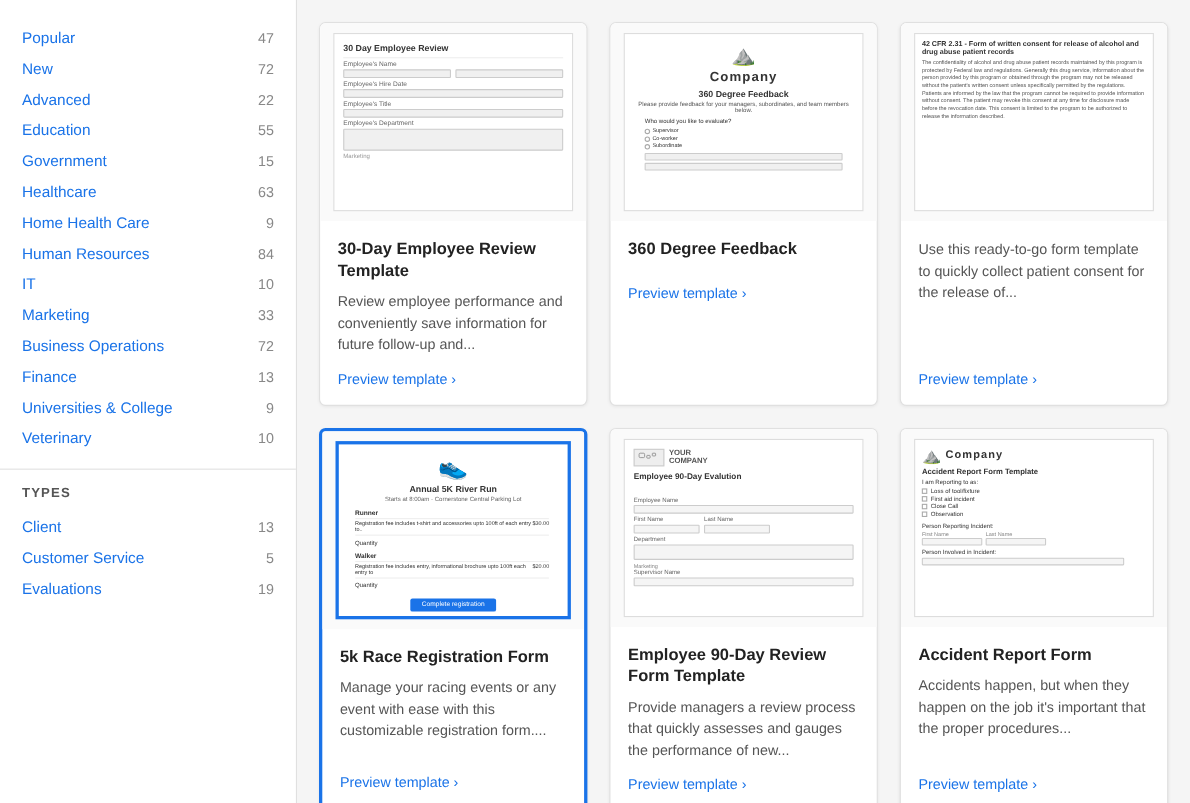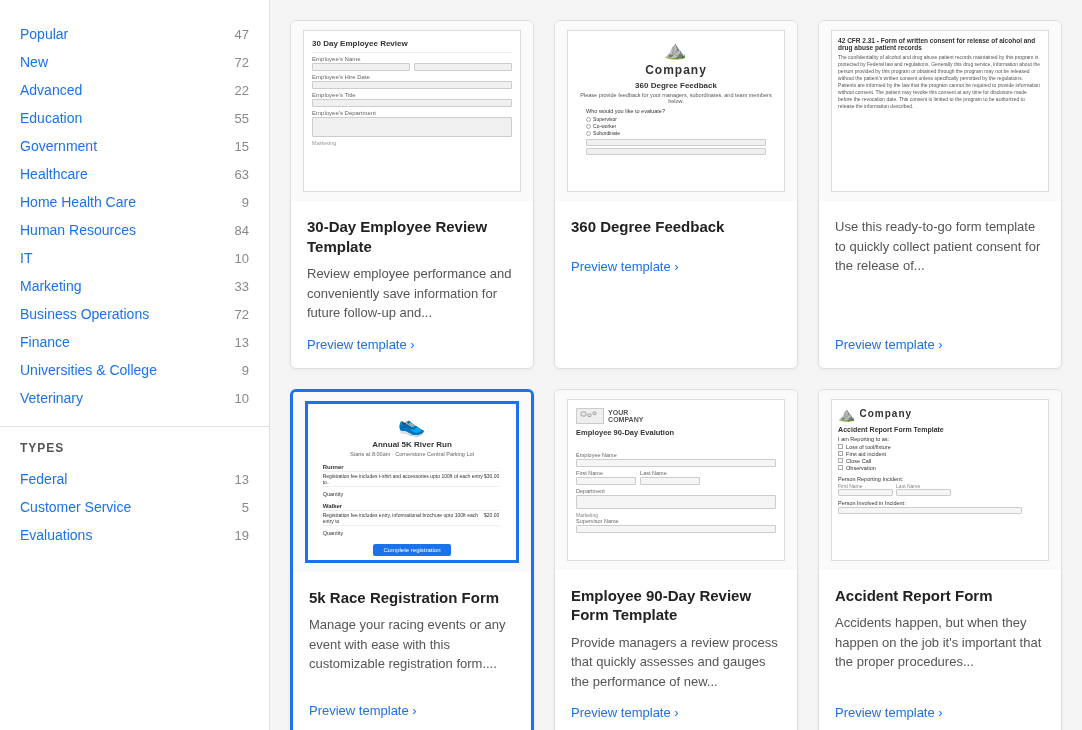--- a/index.html
+++ b/index.html
@@ -135,21 +135,21 @@
     </div>
     <div class="sidebar-item">
       <span class="sidebar-item-label">Veterinary</span>
       <span class="sidebar-item-count">10</span>
     </div>
 
     <hr class="sidebar-divider">
 
     <div class="sidebar-section-title">TYPES</div>
     <div class="sidebar-item">
-      <span class="sidebar-item-label">Federal</span>
+      <span class="sidebar-item-label">Client</span>
       <span class="sidebar-item-count">13</span>
     </div>
     <div class="sidebar-item">
       <span class="sidebar-item-label">Customer Service</span>
       <span class="sidebar-item-count">5</span>
     </div>
     <div class="sidebar-item">
       <span class="sidebar-item-label">Evaluations</span>
       <span class="sidebar-item-count">19</span>
     </div>

